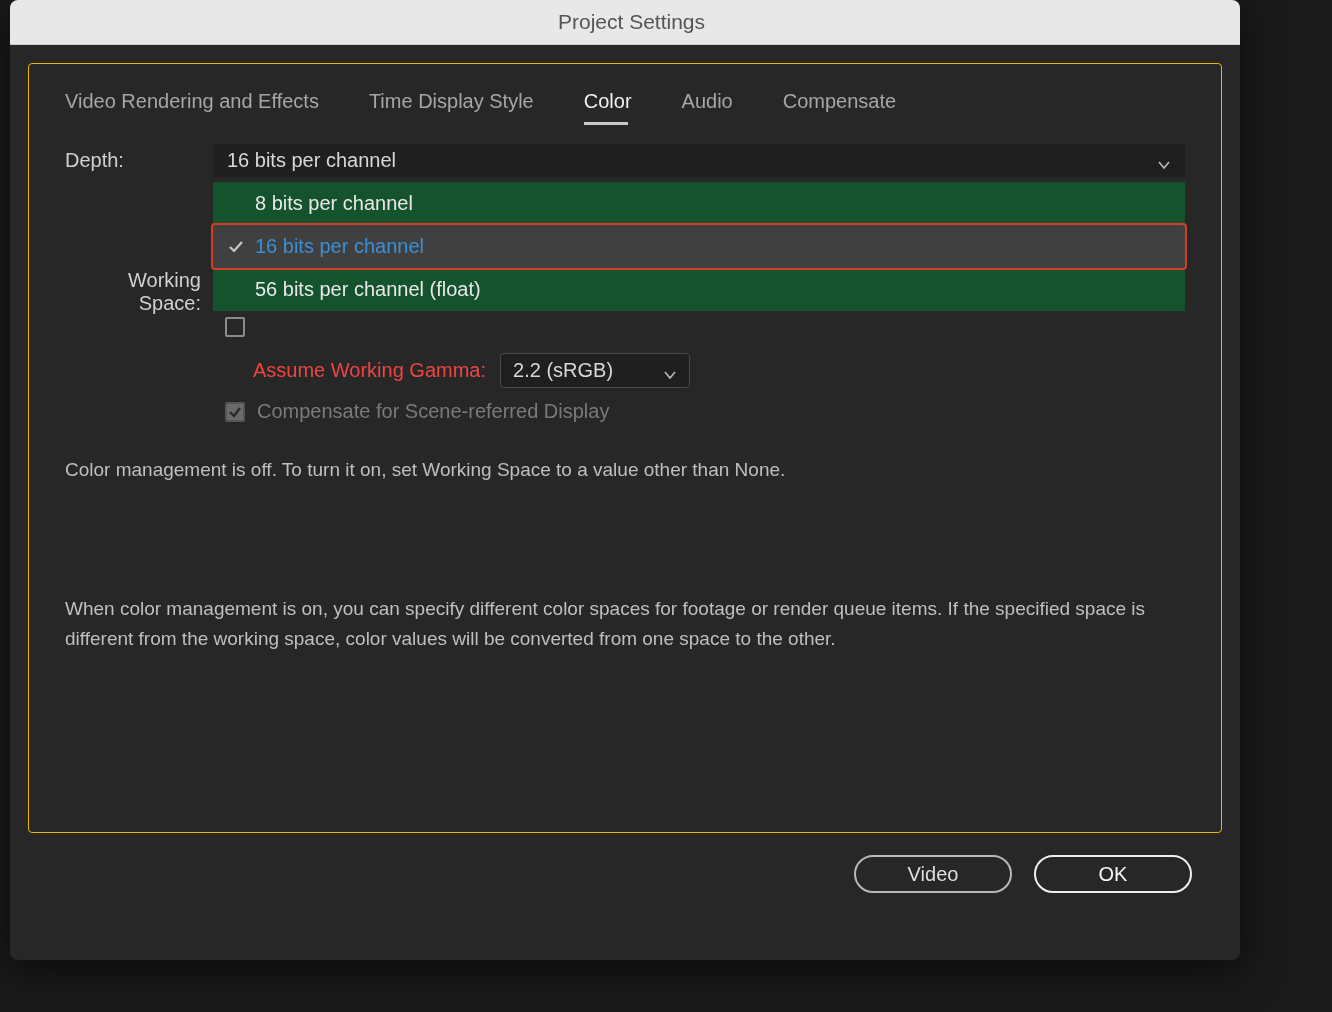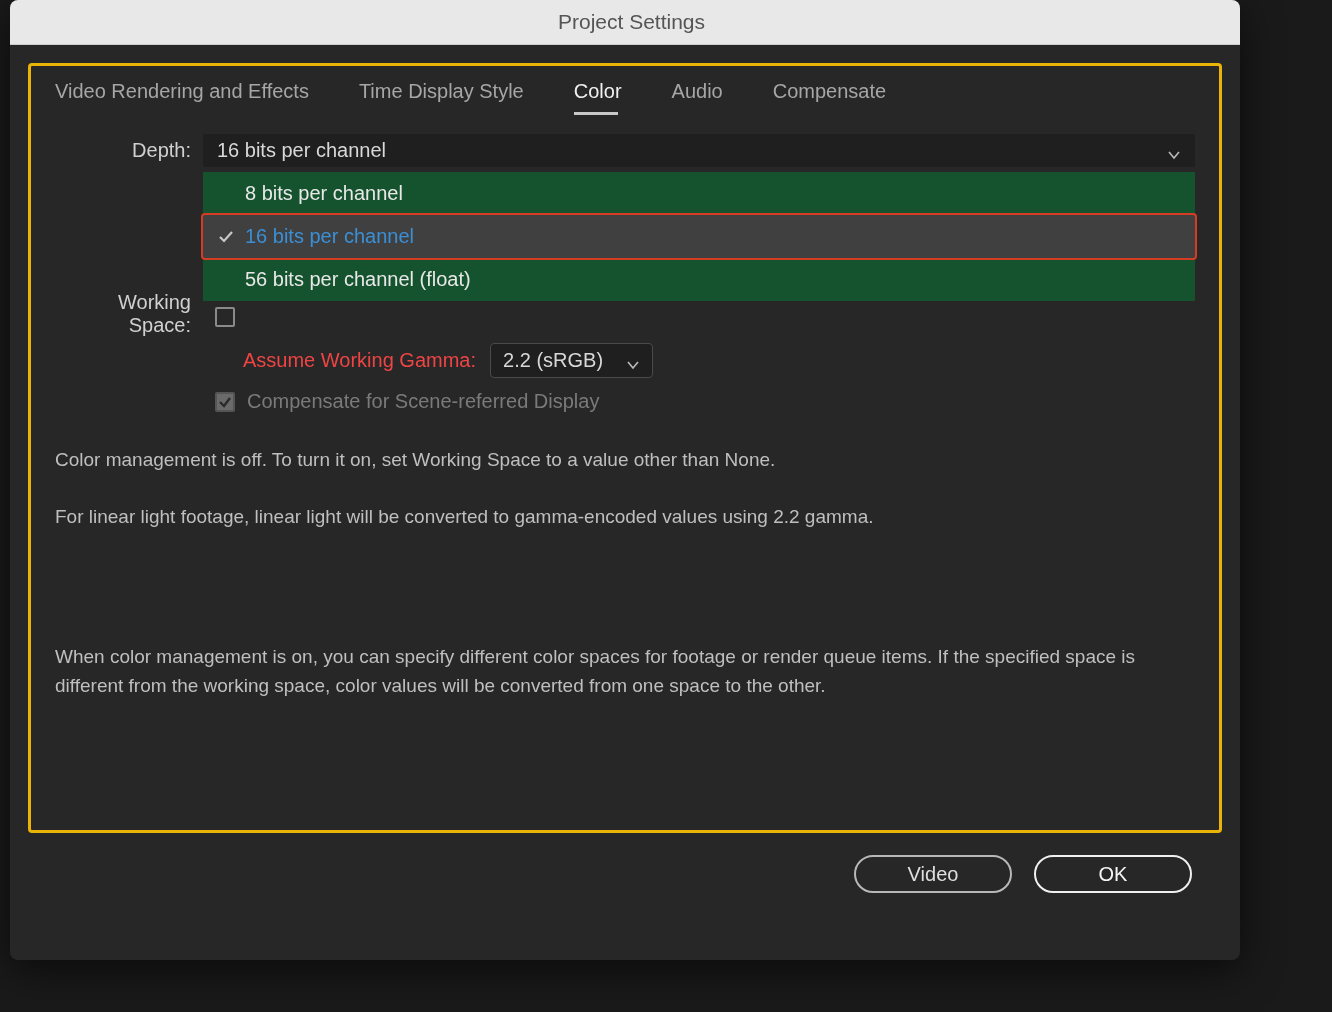--- a/index.html
+++ b/index.html
@@ -32,23 +32,23 @@
   }
   .titlebar-title {
     font-size: 21px;
     color: #555;
     font-weight: 400;
   }
   .content-outer {
     padding: 18px 18px 0 18px;
   }
   .content-frame {
-    border: 3px solid #eab308;
+    border: 1px solid #eab308;
     border-radius: 4px;
-    padding: 0;
+    padding: 12px;
     height: 770px;
     position: relative;
   }
   .tabs {
     display: flex;
     gap: 50px;
     padding: 14px 24px 0 24px;
     height: 58px;
     align-items: flex-start;
   }
@@ -75,21 +75,20 @@
     padding: 0 24px;
     position: relative;
   }
   .form-row {
     display: flex;
     align-items: center;
     margin-top: 10px;
   }
   .form-label {
     width: 148px;
-    text-align: right;
     color: #d0d0d0;
     font-size: 20px;
     padding-right: 12px;
     font-weight: 300;
   }
   .depth-select {
     flex: 1;
     background: #1f1f1f;
     color: #d8d8d8;
     font-size: 20px;
@@ -189,21 +188,21 @@
     margin-right: 14px;
     font-weight: 400;
   }
   .gamma-select {
     background: #1f1f1f;
     border: 1px solid #4a4a4a;
     color: #d8d8d8;
     font-size: 20px;
     padding: 5px 12px;
     border-radius: 4px;
-    width: 163px;
+    width: 190px;
     display: flex;
     justify-content: space-between;
     align-items: center;
     cursor: pointer;
   }
   .info-block {
     padding: 0 24px;
     margin-top: 32px;
   }
   .info-text {
@@ -242,21 +241,20 @@
   .ws-label-stub{
     position:absolute;
     left:24px;
     top:125px;
     color:#d0d0d0;
     font-size:20px;
     width:148px;
     text-align:right;
     padding-right:12px;
     font-weight:300;
-    margin-top:32px;
   }
 </style>
 </head>
 <body>
 
 <div class="dialog">
   <div class="titlebar">
     <span class="titlebar-title">Project Settings</span>
   </div>
 
@@ -326,21 +324,20 @@
                 <path d="M2 7 L6 11 L12 3" stroke="#2a2a2a" stroke-width="2.4" fill="none"></path>
               </svg>
           </span>
           <span class="cb-label disabled">Compensate for Scene-referred Display</span>
         </div>
 
       </div>
 
       <div class="info-block">
         <div class="info-text">Color management is off. To turn it on, set Working Space to a value other than None.</div>
-        <div class="info-text">For linear light footage, linear light will be converted to gamma-encoded values using 2.2 gamma.</div>
         <div class="info-text spaced">When color management is on, you can specify different color spaces for footage or render queue items. If the specified space is different from the working space, color values will be converted from one space to the other.</div>
       </div>
 
     </div>
 
     <div class="button-row">
       <div class="btn">
         <span>Video</span>
       </div>
       <div class="btn primary">

